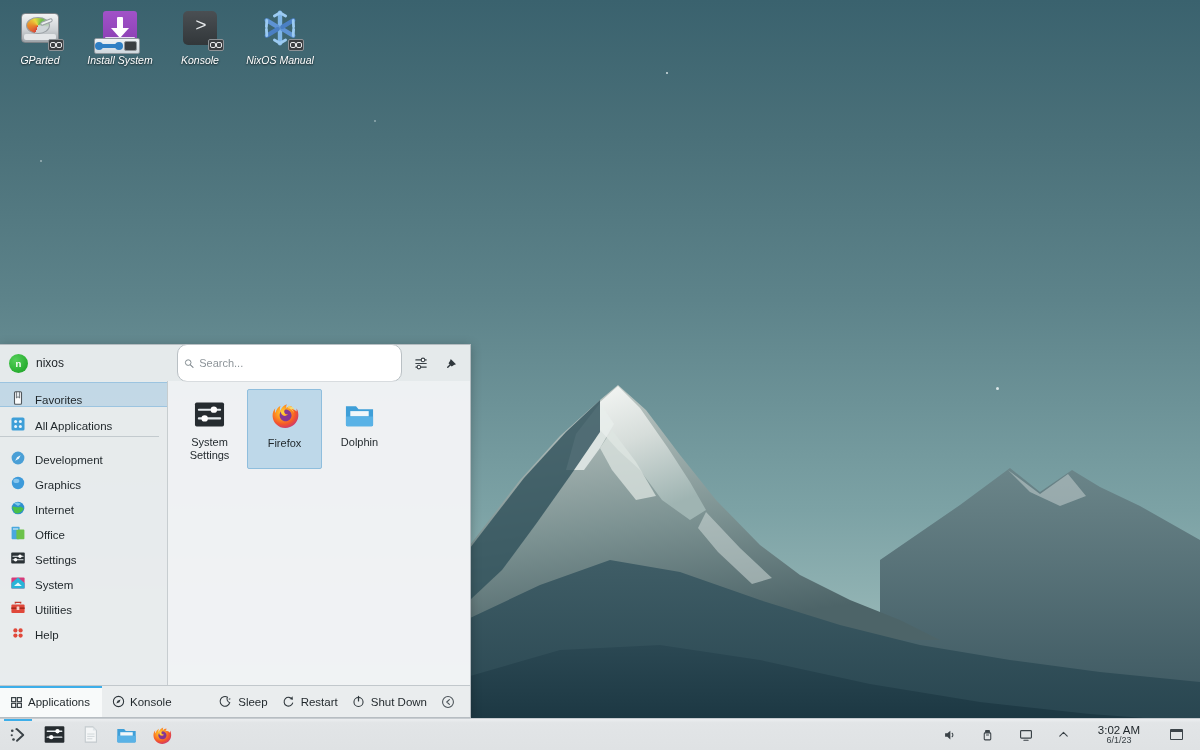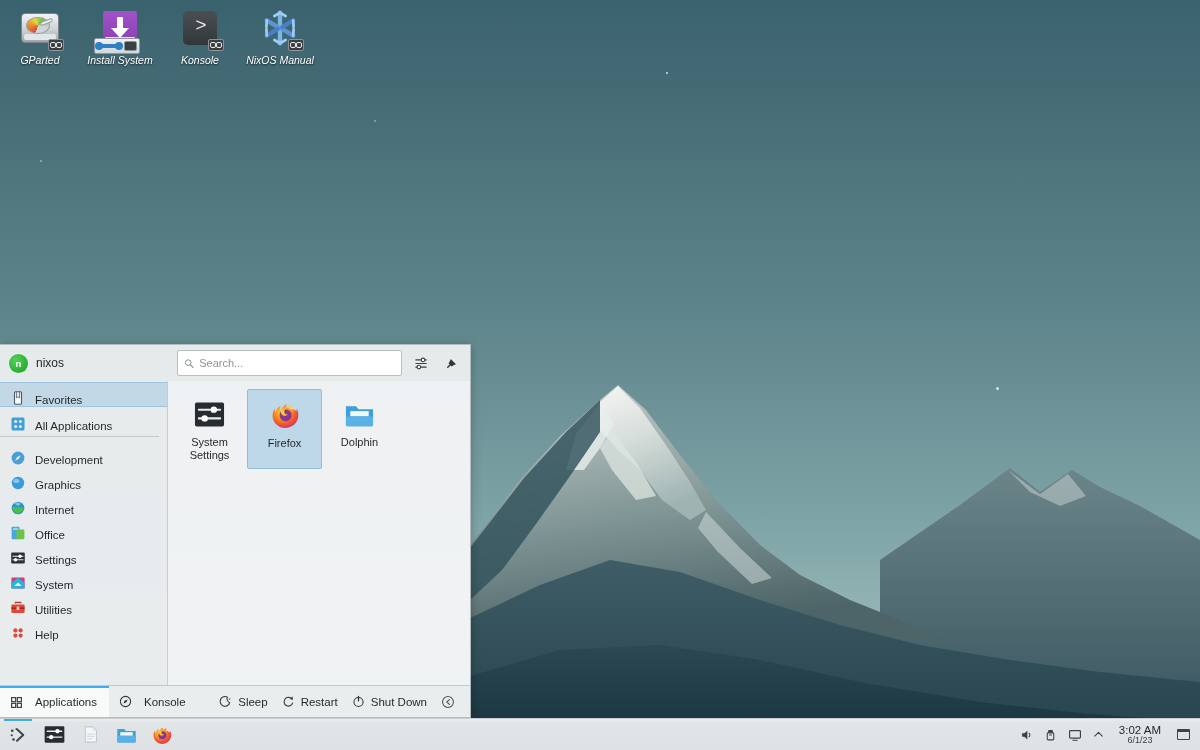--- a/index.html
+++ b/index.html
@@ -167,24 +167,24 @@
   }
   #user-block { display: flex; align-items: center; gap: 8px; width: 160px; }
   .avatar {
     width: 19px; height: 19px; border-radius: 50%;
     background: radial-gradient(circle at 35% 32%, #55d05a 0%, #2bb033 65%, #1f9a2a 100%);
     color: #fff; font-size: 9.5px; font-weight: bold;
     display: flex; align-items: center; justify-content: center;
   }
   #username { font-size: 12px; color: #1d2226; }
   #search-wrap {
-    flex: 1; height: 26px;
+    flex: 1; height: 38px;
     background: #fff;
     border: 1px solid #b9c0c4;
-    border-radius: 2px;
+    border-radius: 10px;
     display: flex; align-items: center; gap: 5px;
     padding: 0 6px;
     max-width: 248px;
   }
   #search-input {
     border: none; outline: none; background: transparent;
     font-family: "Liberation Sans", sans-serif;
     font-size: 11px; color: #2a3136; width: 100%;
   }
   #search-input::placeholder { color: #8d9499; }
@@ -248,21 +248,21 @@
   
   #kickoff-footer {
     height: 32px; flex: 0 0 32px;
     border-top: 1px solid rgba(160,170,176,.55);
     background: rgba(233,236,238,.75);
     display: flex; align-items: center;
     padding: 0 8px 0 0;
   }
   .tab-btn {
     height: 31px; padding: 0 12px 0 10px;
-    display: flex; align-items: center; gap: 12px;
+    display: flex; align-items: center; gap: 5px;
     font-size: 11.5px; cursor: pointer;
     color: #1f262a;
   }
   .tab-btn.active {
     border-top: 2px solid #3daee9;
     background: rgba(250,251,252,.85);
     margin-top: -1px;
   }
   #footer-spacer { flex: 1; }
   .power-btn {
@@ -284,21 +284,21 @@
   .panel-launcher {
     width: 36px; height: 32px;
     display: flex; align-items: center; justify-content: center;
     cursor: pointer; position: relative;
   }
   .panel-launcher.kickoff-btn::before {
     content: ""; position: absolute; top: 0; left: 4px; right: 4px; height: 2px;
     background: #3daee9;
   }
   #panel-spacer { flex: 1; }
-  #systray { display: flex; align-items: center; gap: 2px; padding-right: 4px; }
+  #systray { display: flex; align-items: center; gap: 16px; padding-right: 11px; }
   .tray-icon {
     width: 22px; height: 32px;
     display: flex; align-items: center; justify-content: center;
     cursor: pointer;
   }
   #clock {
     display: flex; flex-direction: column; align-items: center;
     justify-content: center; padding: 0 7px; cursor: pointer;
     line-height: 1.05;
   }

